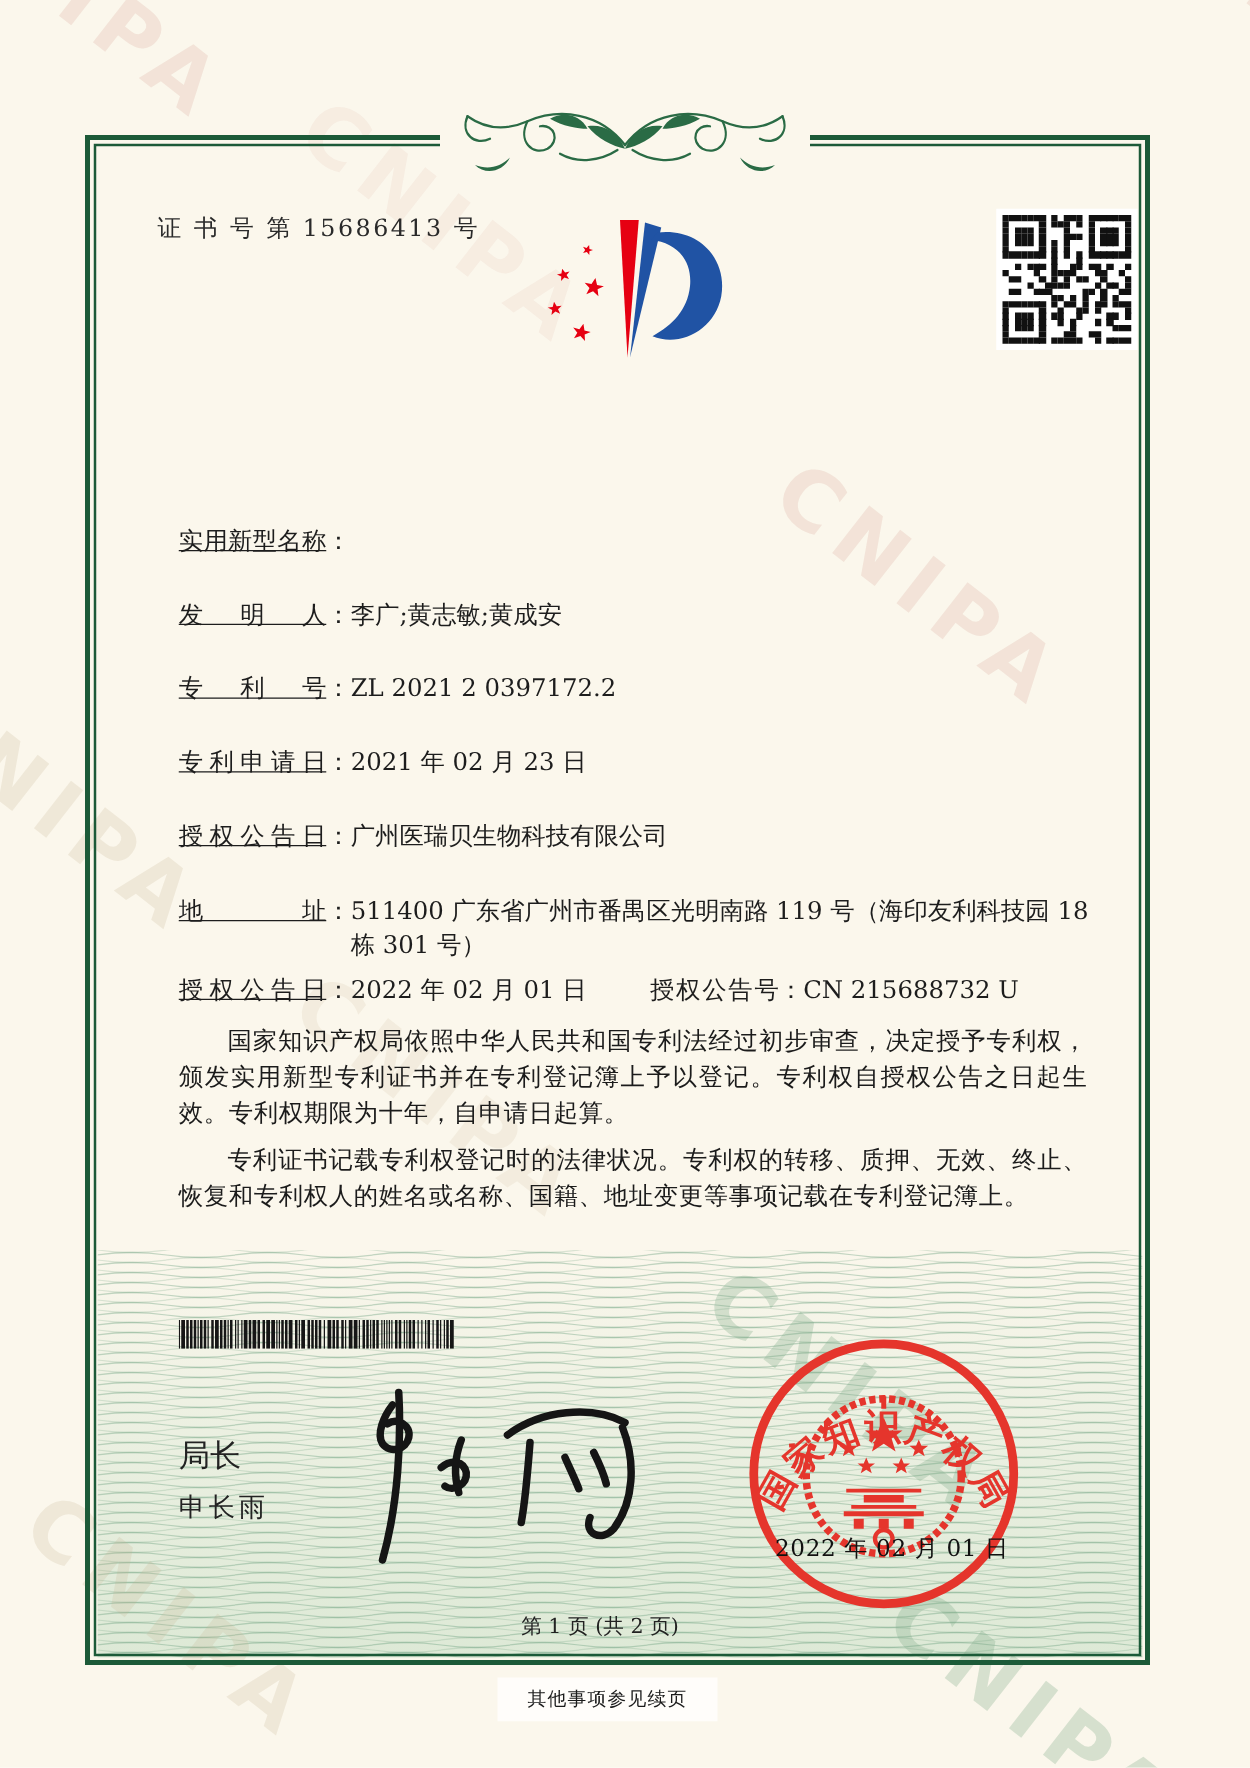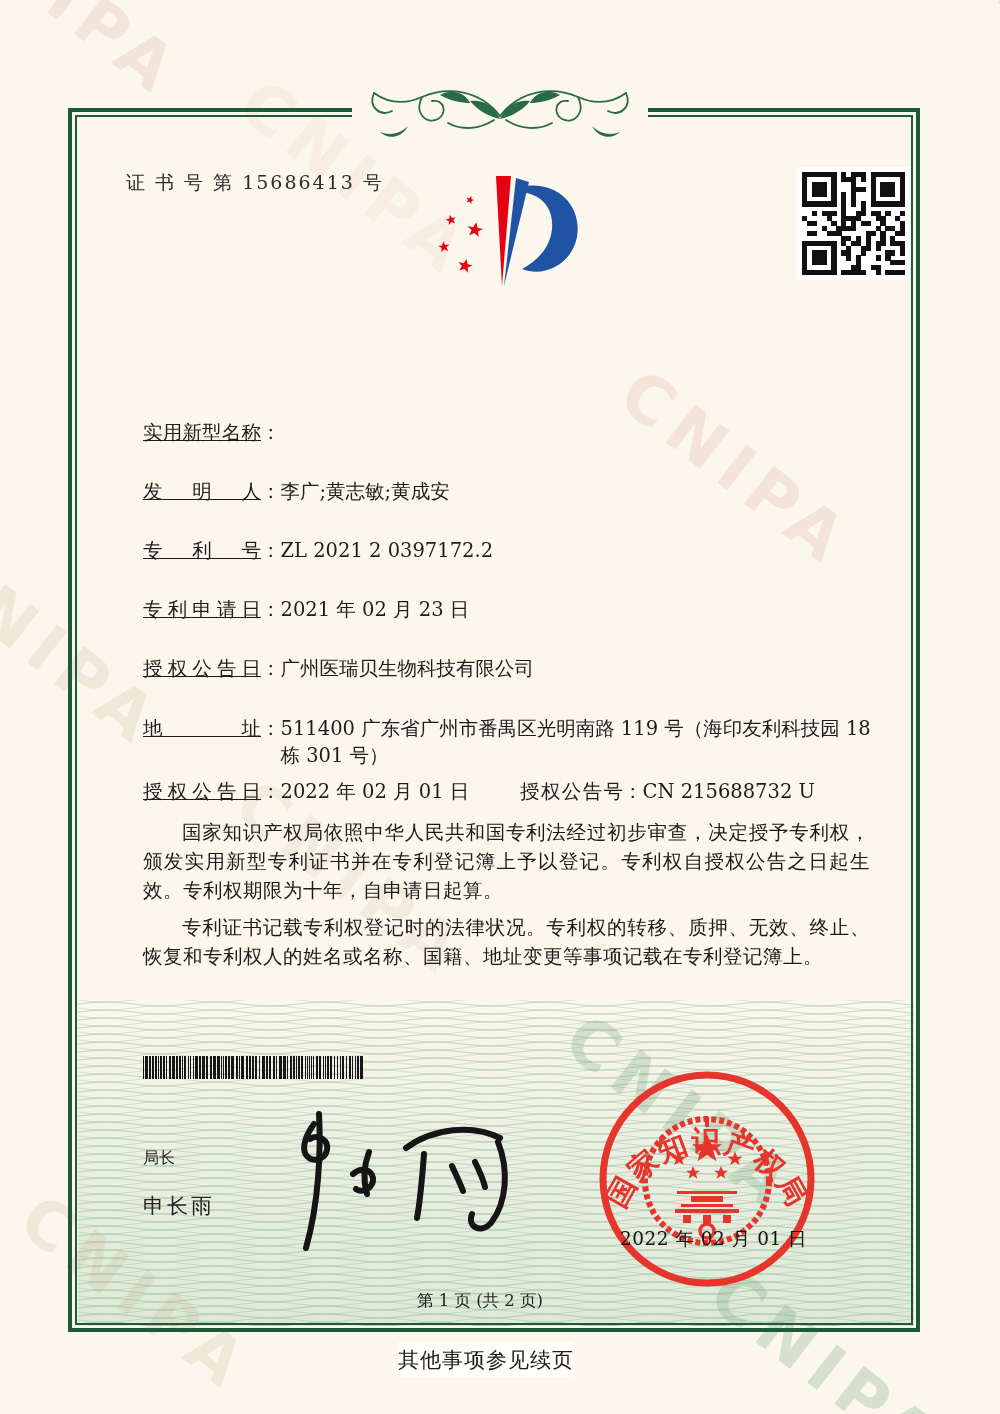--- a/index.html
+++ b/index.html
@@ -69,36 +69,36 @@
   .band {
     position:absolute; z-index:1; left:78px; top:1000px; width:836px; height:326px;
     background:linear-gradient(180deg, rgba(222,234,216,0) 0%,
                rgba(222,234,216,0.55) 45%, #dde9d6 100%);
   }
   .band svg { position:absolute; inset:0; }
   .barcode {
     position:absolute; z-index:5; left:143px; top:1056px; width:262px; height:23px;
     font-size:0; white-space:nowrap; overflow:hidden;
   }
-  .director-title { position:absolute; z-index:5; left:143px; top:1148px; font-size:16px; color:#222; }
+  .director-title { position:absolute; z-index:5; left:143px; top:1148px; font-size:25px; color:#222; }
   .director-name  { position:absolute; z-index:5; left:143px; top:1192px; font-size:21px; letter-spacing:3px; color:#222; }
   .signature { position:absolute; z-index:6; left:248px; top:1102px; }
   .seal { position:absolute; z-index:6; left:596px; top:1068px; }
   .seal-date {
     position:absolute; z-index:7; left:620px; top:1226px; width:200px;
     font-size:18.5px; color:#111; letter-spacing:0.5px;
   }
   .page-info {
     position:absolute; z-index:5; left:0; top:1290px; width:960px;
     text-align:center; font-size:16.5px; color:#222;
   }
   .continuation {
     position:absolute; z-index:5; left:398px; top:1342px; width:176px; height:35px;
     background:#fffdfa; display:flex; align-items:center; justify-content:center;
-    font-size:21px; color:#1b1b1b; letter-spacing:1px;
+    font-size:15px; color:#1b1b1b; letter-spacing:1px;
   }
 </style>
 </head>
 <body>
 
 <div class="page">
 
   <div class="wm wm-pink" style="left:-70px; top:-40px;">CNIPA</div>
   <div class="wm wm-pink" style="left:880px; top:-50px;">CNIPA</div>
   <div class="wm wm-pink" style="left:220px; top:140px; opacity:.55;">CNIPA</div>

